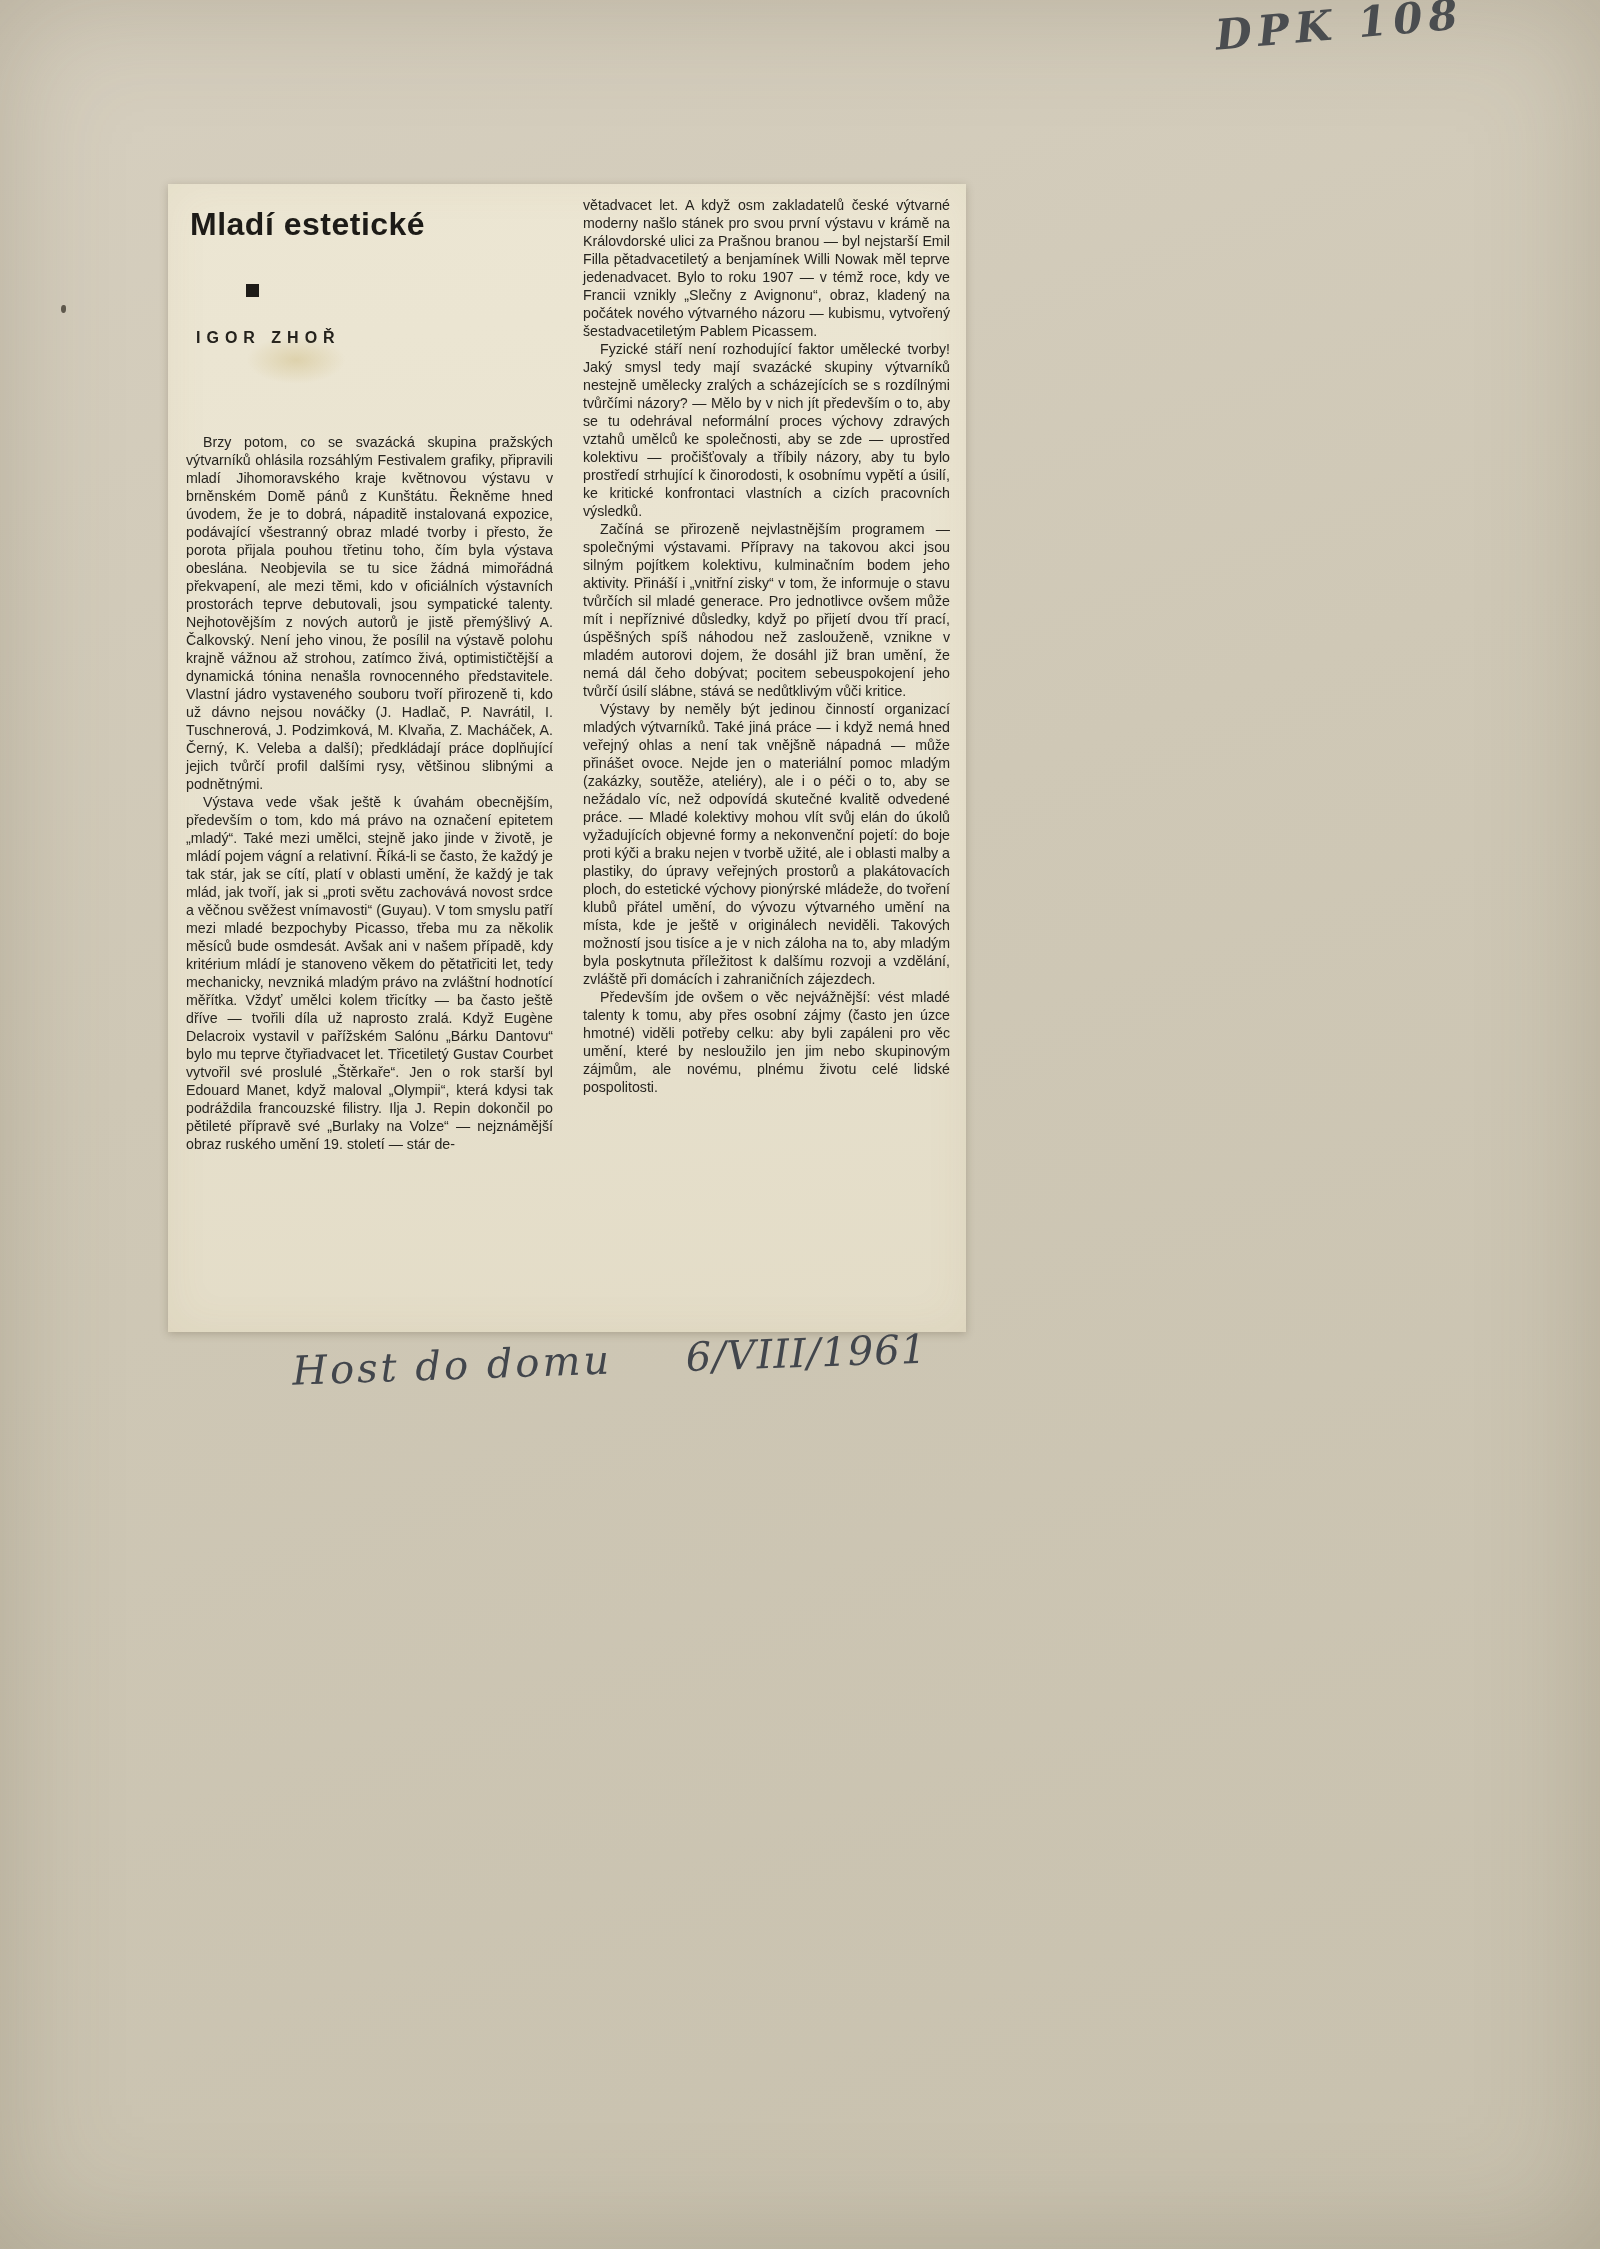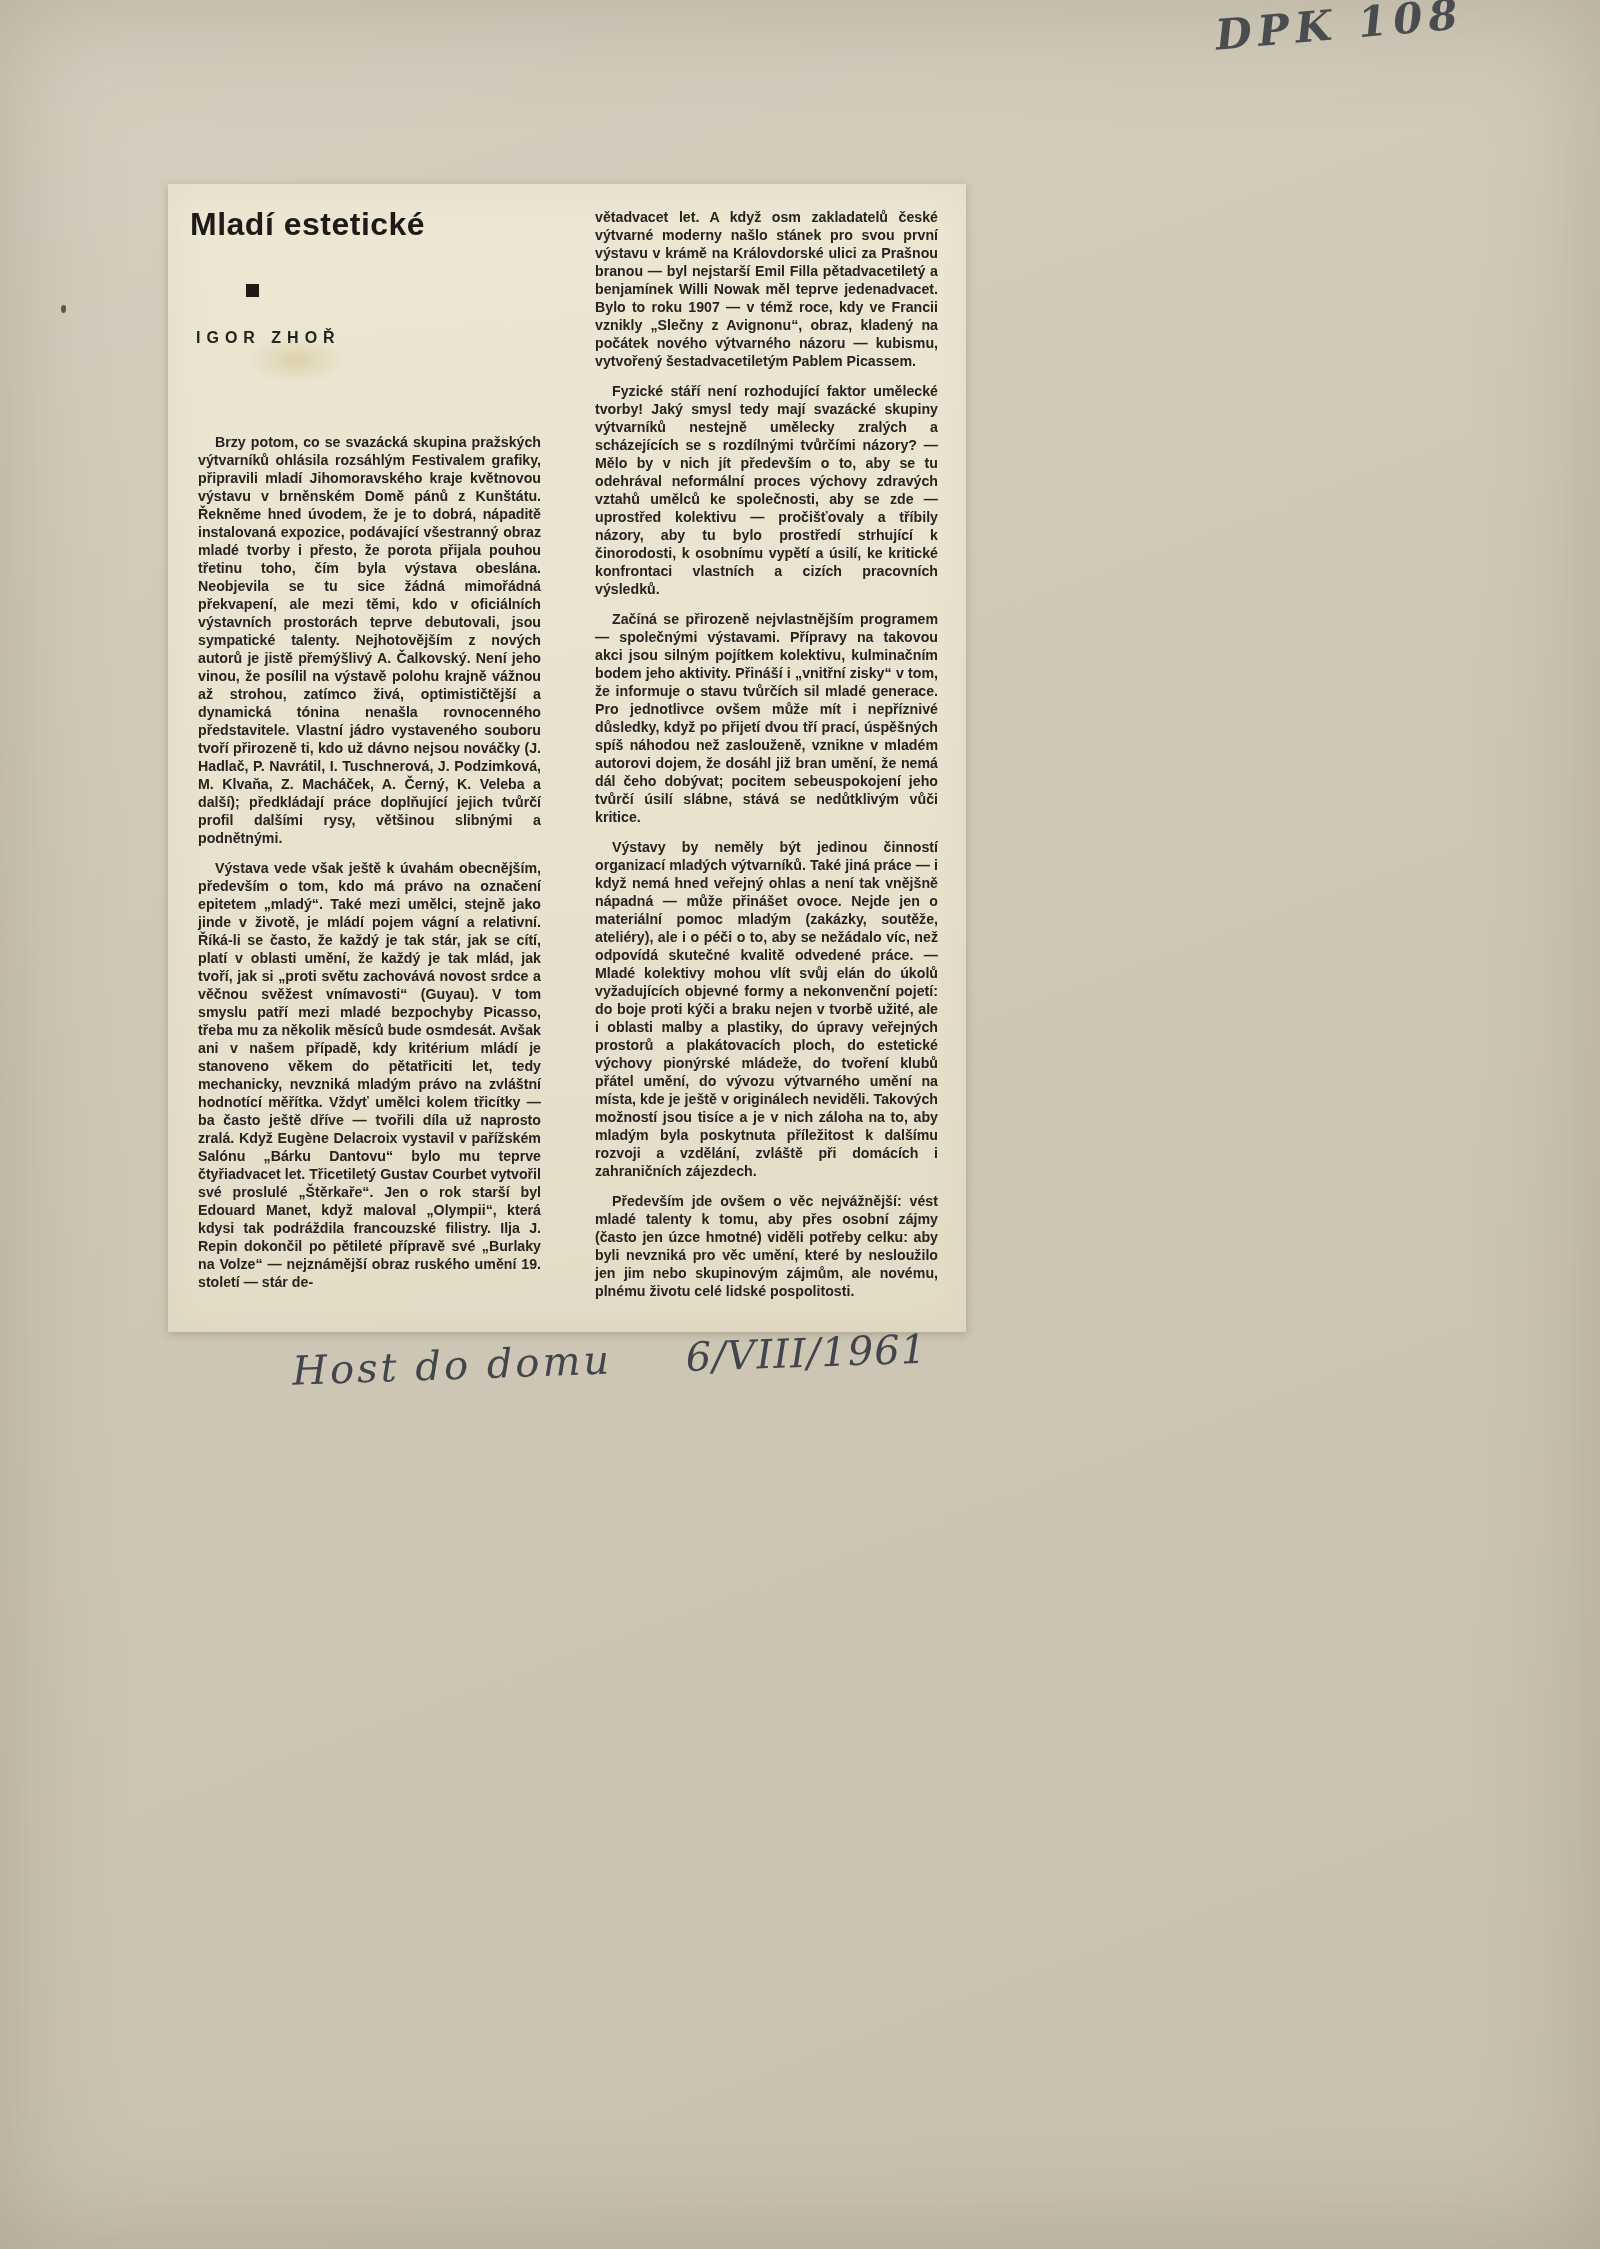--- a/index.html
+++ b/index.html
@@ -24,21 +24,21 @@
     background:linear-gradient(175deg,#ece6d3 0%,#e8e2cf 55%,#e3dcc7 100%);
     box-shadow:0 2px 8px rgba(70,60,35,.25), inset 0 0 45px rgba(140,115,60,.07);
     box-sizing:border-box;padding:12px 16px 18px 18px;
     display:flex;gap:30px;
   }
   .col{
     width:367px;box-sizing:border-box;
     font-size:14.2px;line-height:18px;color:#26241f;
     text-align:justify;
   }
-  .col p{margin:12px;font-weight:bold;}
+  .col p{margin:0;}
   .col p.indent{text-indent:17px;}
   .article-title{
     font-size:32px;font-weight:bold;color:#1d1b17;
     margin:10px 0 0 4px;letter-spacing:.5px;line-height:36px;
   }
   .bullet-square{
     width:13px;height:13px;background:#1d1b17;
     margin:42px 0 0 60px;
   }
   .author{
@@ -82,21 +82,21 @@
         <p class="indent">Brzy potom, co se svazácká skupina pražských výtvarníků ohlásila rozsáhlým Festivalem grafiky, připravili mladí Jihomoravského kraje květnovou výstavu v brněnském Domě pánů z Kunštátu. Řekněme hned úvodem, že je to dobrá, nápaditě instalovaná expozice, podávající všestranný obraz mladé tvorby i přesto, že porota přijala pouhou třetinu toho, čím byla výstava obeslána. Neobjevila se tu sice žádná mimořádná překvapení, ale mezi těmi, kdo v oficiálních výstavních prostorách teprve debutovali, jsou sympatické talenty. Nejhotovějším z nových autorů je jistě přemýšlivý A. Čalkovský. Není jeho vinou, že posílil na výstavě polohu krajně vážnou až strohou, zatímco živá, optimističtější a dynamická tónina nenašla rovnocenného představitele. Vlastní jádro vystaveného souboru tvoří přirozeně ti, kdo už dávno nejsou nováčky (J. Hadlač, P. Navrátil, I. Tuschnerová, J. Podzimková, M. Klvaňa, Z. Macháček, A. Černý, K. Veleba a další); předkládají práce doplňující jejich tvůrčí profil dalšími rysy, většinou slibnými a podnětnými.</p>
         <p class="indent">Výstava vede však ještě k úvahám obecnějším, především o tom, kdo má právo na označení epitetem „mladý“. Také mezi umělci, stejně jako jinde v životě, je mládí pojem vágní a relativní. Říká-li se často, že každý je tak stár, jak se cítí, platí v oblasti umění, že každý je tak mlád, jak tvoří, jak si „proti světu zachovává novost srdce a věčnou svěžest vnímavosti“ (Guyau). V tom smyslu patří mezi mladé bezpochyby Picasso, třeba mu za několik měsíců bude osmdesát. Avšak ani v našem případě, kdy kritérium mládí je stanoveno věkem do pětatřiciti let, tedy mechanicky, nevzniká mladým právo na zvláštní hodnotící měřítka. Vždyť umělci kolem třicítky — ba často ještě dříve — tvořili díla už naprosto zralá. Když Eugène Delacroix vystavil v pařížském Salónu „Bárku Dantovu“ bylo mu teprve čtyřiadvacet let. Třicetiletý Gustav Courbet vytvořil své proslulé „Štěrkaře“. Jen o rok starší byl Edouard Manet, když maloval „Olympii“, která kdysi tak podráždila francouzské filistry. Ilja J. Repin dokončil po pětileté přípravě své „Burlaky na Volze“ — nejznámější obraz ruského umění 19. století — stár de-</p>
       </div>
     </div>
 
     <div class="col">
       <p>větadvacet let. A když osm zakladatelů české výtvarné moderny našlo stánek pro svou první výstavu v krámě na Královdorské ulici za Prašnou branou — byl nejstarší Emil Filla pětadvacetiletý a benjamínek Willi Nowak měl teprve jedenadvacet. Bylo to roku 1907 — v témž roce, kdy ve Francii vznikly „Slečny z Avignonu“, obraz, kladený na počátek nového výtvarného názoru — kubismu, vytvořený šestadvacetiletým Pablem Picassem.</p>
       <p class="indent">Fyzické stáří není rozhodující faktor umělecké tvorby! Jaký smysl tedy mají svazácké skupiny výtvarníků nestejně umělecky zralých a scházejících se s rozdílnými tvůrčími názory? — Mělo by v nich jít především o to, aby se tu odehrával neformální proces výchovy zdravých vztahů umělců ke společnosti, aby se zde — uprostřed kolektivu — pročišťovaly a tříbily názory, aby tu bylo prostředí strhující k činorodosti, k osobnímu vypětí a úsilí, ke kritické konfrontaci vlastních a cizích pracovních výsledků.</p>
       <p class="indent">Začíná se přirozeně nejvlastnějším programem — společnými výstavami. Přípravy na takovou akci jsou silným pojítkem kolektivu, kulminačním bodem jeho aktivity. Přináší i „vnitřní zisky“ v tom, že informuje o stavu tvůrčích sil mladé generace. Pro jednotlivce ovšem může mít i nepříznivé důsledky, když po přijetí dvou tří prací, úspěšných spíš náhodou než zaslouženě, vznikne v mladém autorovi dojem, že dosáhl již bran umění, že nemá dál čeho dobývat; pocitem sebeuspokojení jeho tvůrčí úsilí slábne, stává se nedůtklivým vůči kritice.</p>
       <p class="indent">Výstavy by neměly být jedinou činností organizací mladých výtvarníků. Také jiná práce — i když nemá hned veřejný ohlas a není tak vnějšně nápadná — může přinášet ovoce. Nejde jen o materiální pomoc mladým (zakázky, soutěže, ateliéry), ale i o péči o to, aby se nežádalo víc, než odpovídá skutečné kvalitě odvedené práce. — Mladé kolektivy mohou vlít svůj elán do úkolů vyžadujících objevné formy a nekonvenční pojetí: do boje proti kýči a braku nejen v tvorbě užité, ale i oblasti malby a plastiky, do úpravy veřejných prostorů a plakátovacích ploch, do estetické výchovy pionýrské mládeže, do tvoření klubů přátel umění, do vývozu výtvarného umění na místa, kde je ještě v originálech neviděli. Takových možností jsou tisíce a je v nich záloha na to, aby mladým byla poskytnuta příležitost k dalšímu rozvoji a vzdělání, zvláště při domácích i zahraničních zájezdech.</p>
-      <p class="indent">Především jde ovšem o věc nejvážnější: vést mladé talenty k tomu, aby přes osobní zájmy (často jen úzce hmotné) viděli potřeby celku: aby byli nevzniká pro věc umění, které by nesloužilo jen jim nebo skupinovým zájmům, ale novému, plnému životu celé lidské pospolitosti.</p>
+      <p class="indent">Především jde ovšem o věc nejvážnější: vést mladé talenty k tomu, aby přes osobní zájmy (často jen úzce hmotné) viděli potřeby celku: aby byli zapáleni pro věc umění, které by nesloužilo jen jim nebo skupinovým zájmům, ale novému, plnému životu celé lidské pospolitosti.</p>
     </div>
   </div>
 
   <div class="bottom-note">
     <span>Host do domu</span>
     <span class="date">6/VIII/1961</span>
   </div>
 
 </div>
 

